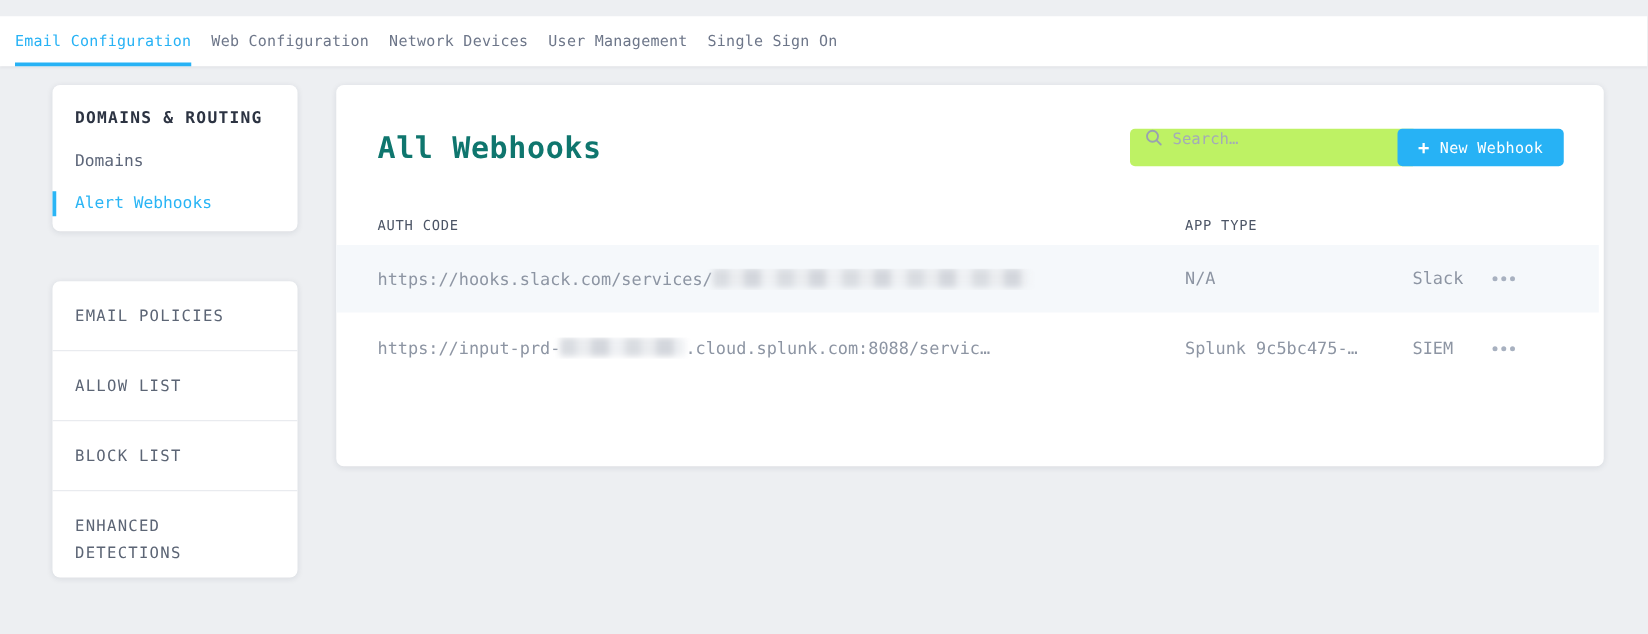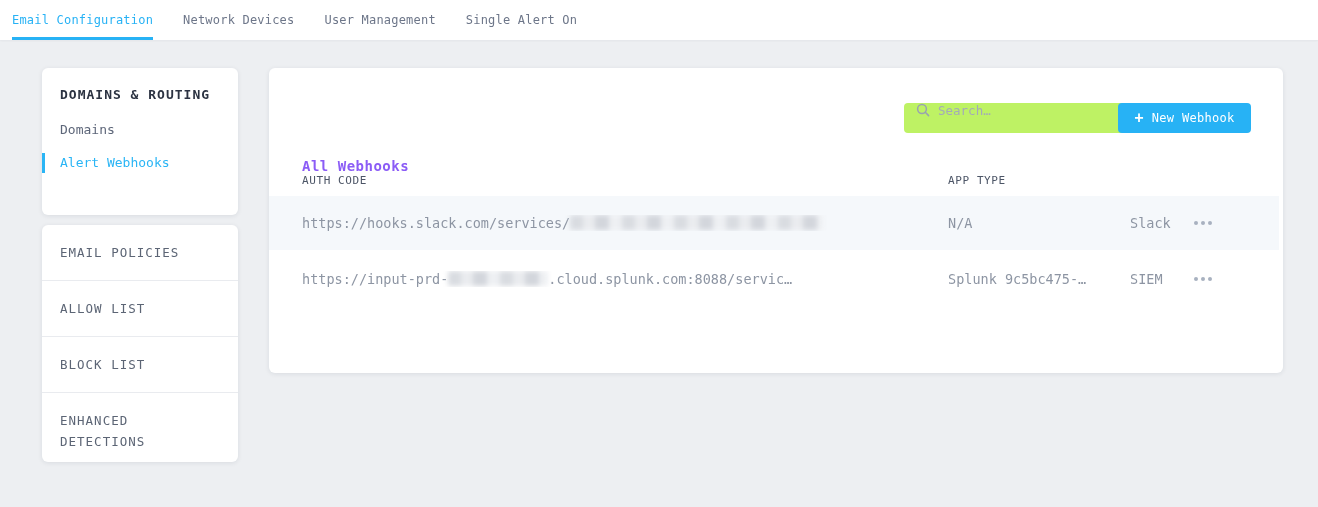--- a/index.html
+++ b/index.html
@@ -6,23 +6,23 @@
   html,body { width:1318px; height:507px; overflow:hidden; }
   body {
     font-family:"DejaVu Sans Mono","Liberation Mono",monospace;
     background:#edeff2;
     position:relative;
     color:#5d6679;
   }
 
   
   .topnav {
-    position:absolute; left:0; top:0; right:0; height:40px;
+    position:absolute; left:0; top:13px; right:0; height:40px;
     background:#ffffff;
-    display:flex; align-items:stretch; gap:30px;
+    display:flex; align-items:stretch; gap:16px;
     padding-left:12px;
     box-shadow:0 1px 2px rgba(30,40,60,.05);
     z-index:5;
   }
   .tab {
     display:flex; align-items:center;
     font-size:12px; letter-spacing:.2px;
     color:#6d7689;
     border-bottom:3px solid transparent;
     padding-top:3px;
@@ -30,21 +30,21 @@
   }
   .tab.active { color:#27b2f5; border-bottom-color:#27b2f5; }
 
   
   .card {
     position:absolute; background:#fff; border-radius:6px;
     box-shadow:0 1px 5px rgba(25,35,55,.09);
   }
 
   
-  .nav-card { left:42px; top:68px; width:196px; height:147px; padding-top:19px; }
+  .nav-card { left:42px; top:68px; width:196px; height:117px; padding-top:19px; }
   .nav-card .group-title {
     padding:0 18px; font-size:13px; font-weight:bold; color:#2c3342;
     letter-spacing:1px; line-height:16px; margin-bottom:17px; white-space:nowrap;
   }
   .nav-item {
     font-size:13px; line-height:20px; margin-bottom:13px;
     padding-left:15px; border-left:3px solid transparent;
     color:#5d6679; cursor:pointer; white-space:nowrap;
   }
   .nav-item.active { color:#2ab5f5; border-left-color:#2ab5f5; }
@@ -54,22 +54,22 @@
   .section-item {
     padding:17px 18px; font-size:12.5px; letter-spacing:1px;
     line-height:21px; color:#5c6575; cursor:pointer;
   }
   .section-item + .section-item { border-top:1px solid #e9ebef; }
 
   
   .main-card { left:269px; top:68px; width:1014px; height:305px; }
   .page-title {
     position:absolute; left:33px; top:104px;
-    font-size:14px; font-weight:bold; letter-spacing:.5px;
-    color:#8b5cf6; line-height:28px;margin-top:48px;
+    font-size:24px; font-weight:bold; letter-spacing:.5px;
+    color:#0f766e; line-height:28px;
   }
   .main-card .page-title { top:36px; left:33px; }
 
   .searchbox {
     position:absolute; left:635px; top:35px; width:230px; height:30px;
     background:#bef264; border-radius:4px;
     display:flex; align-items:flex-start; gap:8px; padding:0 12px;
   }
   .searchbox input {
     border:none; background:transparent; outline:none;
@@ -117,23 +117,24 @@
   .kebab i { width:4px; height:4px; border-radius:50%; background:#a8b1c0; }
 
   
   .search-icon { flex:0 0 auto; display:flex; }
 </style>
 </head>
 <body>
 
 <header class="topnav">
   <div class="tab active">Email Configuration</div>
+  <div class="tab">Web Configuration</div>
   <div class="tab">Network Devices</div>
   <div class="tab">User Management</div>
-  <div class="tab">Single Alert On</div>
+  <div class="tab">Single Sign On</div>
 </header>
 
 <aside class="card nav-card">
   <div class="group-title">DOMAINS &amp; ROUTING</div>
   <div class="nav-item">Domains</div>
   <div class="nav-item active">Alert Webhooks</div>
 </aside>
 
 <aside class="card sections-card">
   <div class="section-item">EMAIL POLICIES</div>

